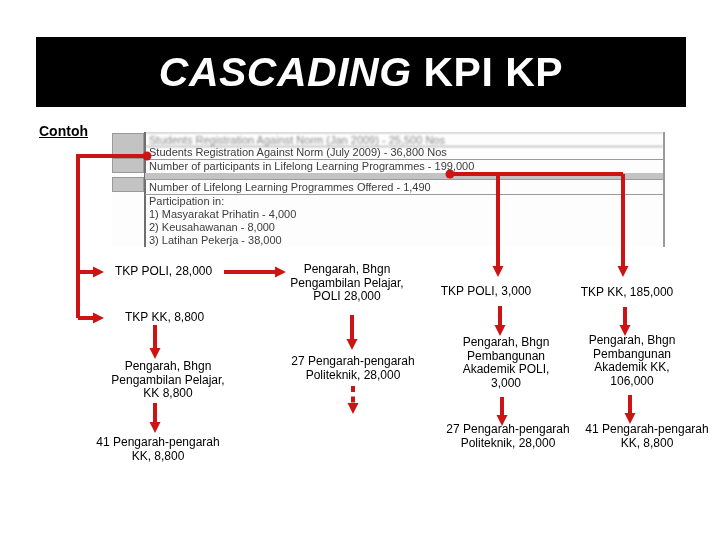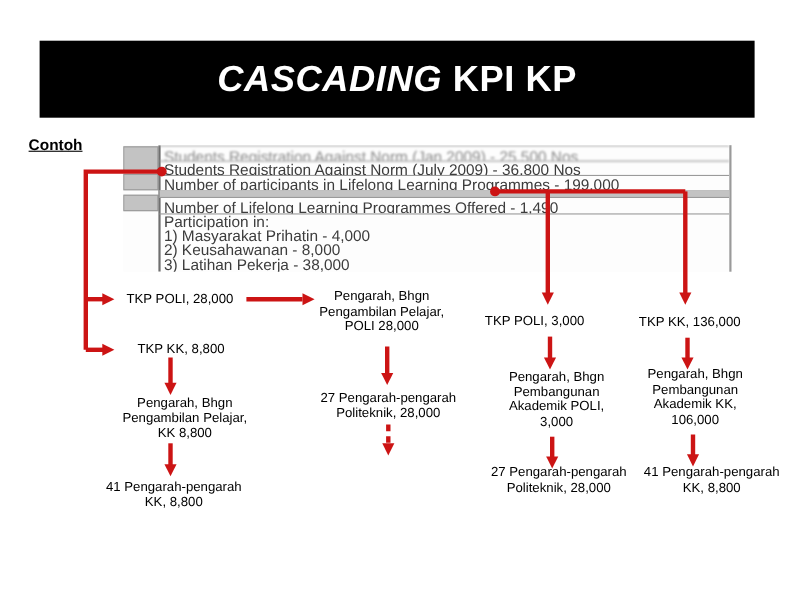--- a/index.html
+++ b/index.html
@@ -3,32 +3,32 @@
 <meta charset="utf-8">
 <style>
   :root { --red:#cc1414; --hbg:#000000; --tgray:#c3c3c3; --tline:#9a9a9a; }
   html,body { margin:0; padding:0; background:#fff; }
   #slide { position:relative; width:720px; height:540px; background:#fff; overflow:hidden;
            font-family:"Liberation Sans", sans-serif; }
 
   
   #titlebar { position:absolute; left:36px; top:37px; width:650px; height:70px;
               background:var(--hbg); color:#fff; display:flex; align-items:center; justify-content:center; }
-  #titlebar .t { font-size:33px; font-weight:bold; letter-spacing:0.5px; white-space:pre; }
+  #titlebar .t { font-size:41px; font-weight:bold; letter-spacing:0.5px; white-space:pre; }
   #titlebar .t.it { font-style:italic; }
 
   
-  #contoh { position:absolute; left:26px; top:123px; font-size:14px; font-weight:bold;
+  #contoh { position:absolute; left:39px; top:123px; font-size:14px; font-weight:bold;
             text-decoration:underline; color:#000; }
 
   
   #ktable { position:absolute; left:112px; top:132px; width:551px; height:115px;
             overflow:hidden; background:#fdfdfd; border-right:2px solid var(--tline); }
   .trow { position:absolute; left:33px; right:0; border-bottom:1px solid var(--tline);
-          font-size:14px; color:#3c3c3c; padding:1px 0 0 4px; white-space:nowrap; overflow:hidden; }
+          font-size:11px; color:#3c3c3c; padding:1px 0 0 4px; white-space:nowrap; overflow:hidden; }
   .trow.blur { filter:blur(1.1px); color:#888; border-top:1px solid var(--tline); }
   .trow.multi { white-space:pre-line; line-height:13px; border-bottom:none; }
   .tband { position:absolute; left:33px; right:0; background:var(--tgray);
            border-bottom:1px solid var(--tline); }
   .gcell { position:absolute; left:0; width:30px; background:var(--tgray); border:1px solid var(--tline); }
   .gsep  { position:absolute; left:32px; top:0; width:1.5px; height:100%; background:#6f6f6f; }
 
   
   .node { position:absolute; font-size:12px; line-height:13.5px; color:#000000; white-space:pre-line; }
   .ctr  { text-align:center; transform:translateX(-50%); }
@@ -154,21 +154,21 @@
 Pengambilan Pelajar,
 POLI  28,000</div>
   <div class="node ctr" id="n-p27-mid">27 Pengarah-pengarah
 Politeknik, 28,000</div>
   <div class="node ctr" id="n-pengambilan-kk">Pengarah, Bhgn
 Pengambilan Pelajar,
 KK 8,800</div>
   <div class="node ctr" id="n-p41-left">41 Pengarah-pengarah
 KK, 8,800</div>
   <div class="node nw ctr" id="n-tkp-poli-3000">TKP POLI, 3,000</div>
-  <div class="node nw ctr" id="n-tkp-kk-106000">TKP KK, 136,000</div>
+  <div class="node nw ctr" id="n-tkp-kk-106000">TKP KK, 185,000</div>
   <div class="node ctr" id="n-pembangunan-poli">Pengarah, Bhgn
 Pembangunan
 Akademik POLI,
 3,000</div>
   <div class="node ctr" id="n-pembangunan-kk">Pengarah, Bhgn
 Pembangunan
 Akademik KK,
 106,000</div>
   <div class="node ctr" id="n-p27-right">27 Pengarah-pengarah
 Politeknik, 28,000</div>

